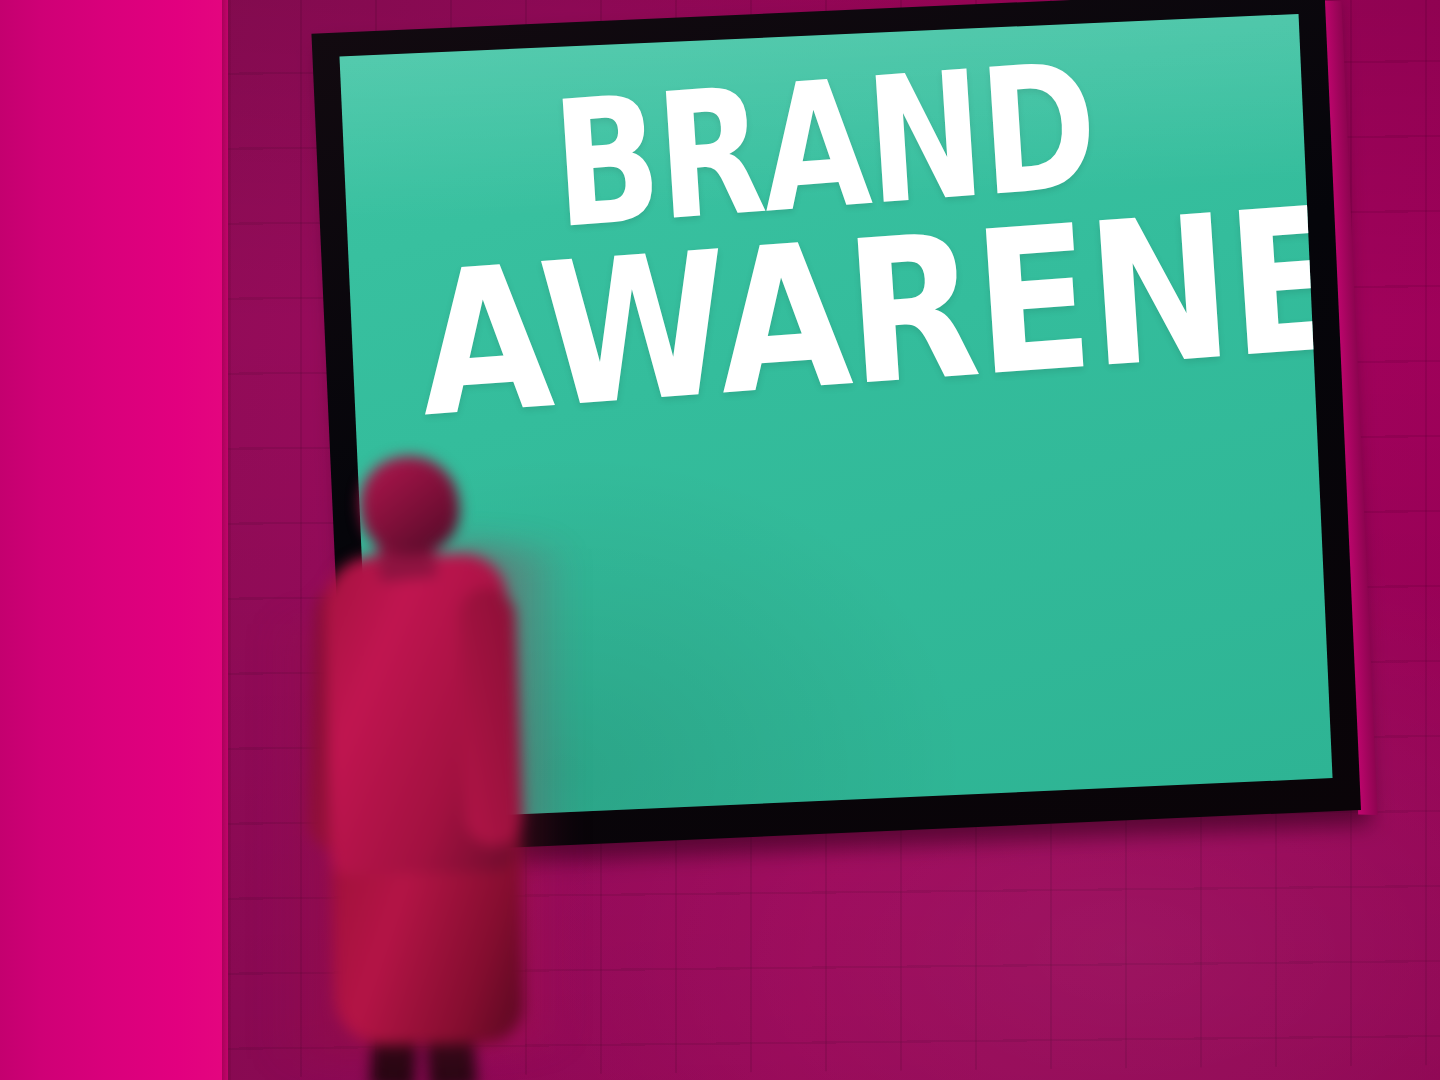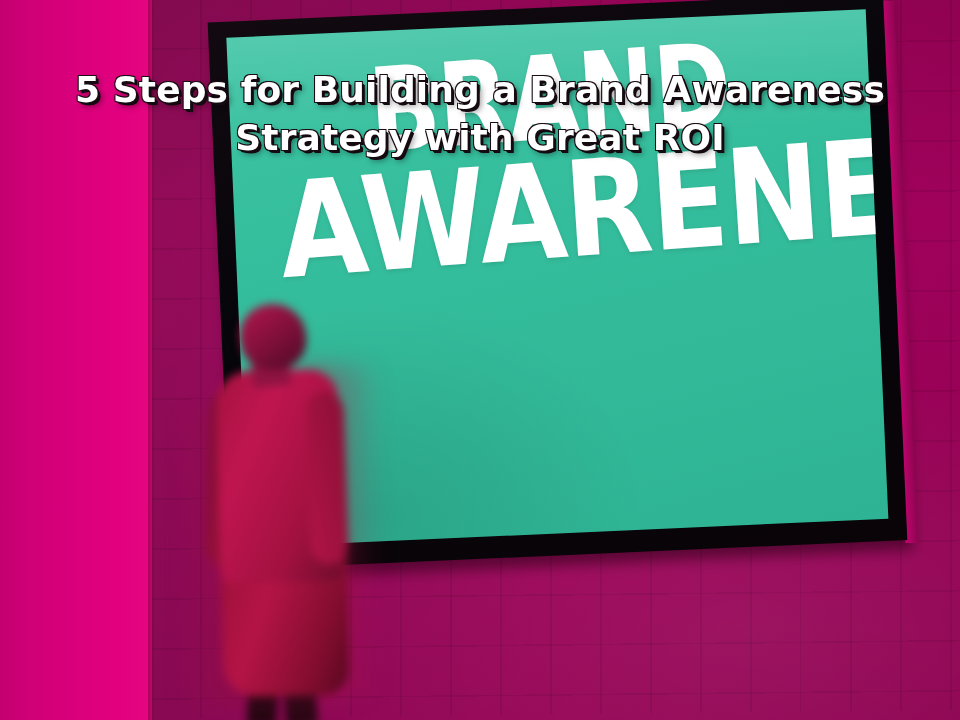--- a/index.html
+++ b/index.html
@@ -238,18 +238,14 @@
     <div class="p-legL"></div>
     <div class="p-legR"></div>
     <div class="p-coat"></div>
     <div class="p-armL"></div>
     <div class="p-torso"></div>
     <div class="p-armR"></div>
     <div class="p-neck"></div>
     <div class="p-head"></div>
   </div>
 
-  <div class="headline">
-    <span class="hl-line">5 Steps for Building a Brand Awareness</span>
-    <span class="hl-line">Strategy with Great ROI</span>
-  </div>
 
 </div>
 
 </body></html>

